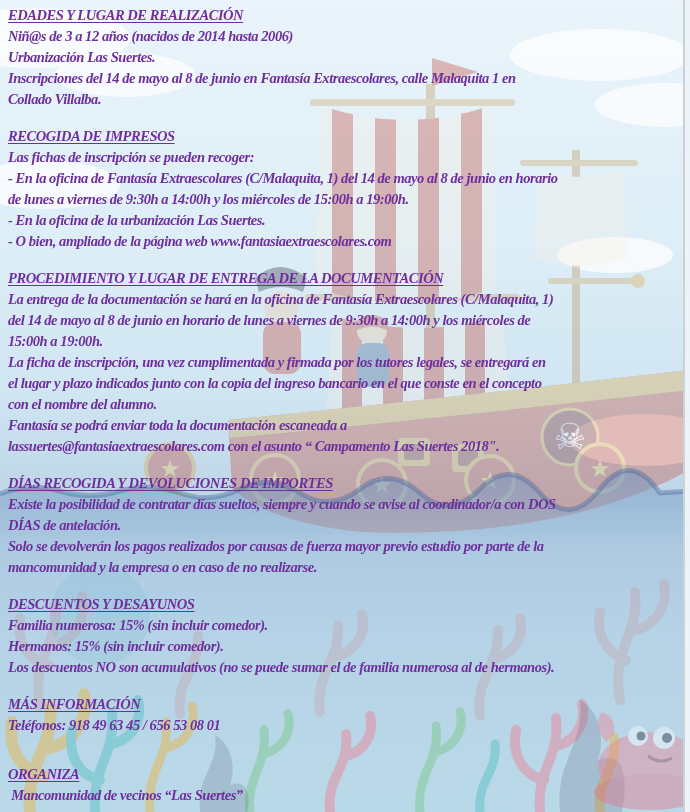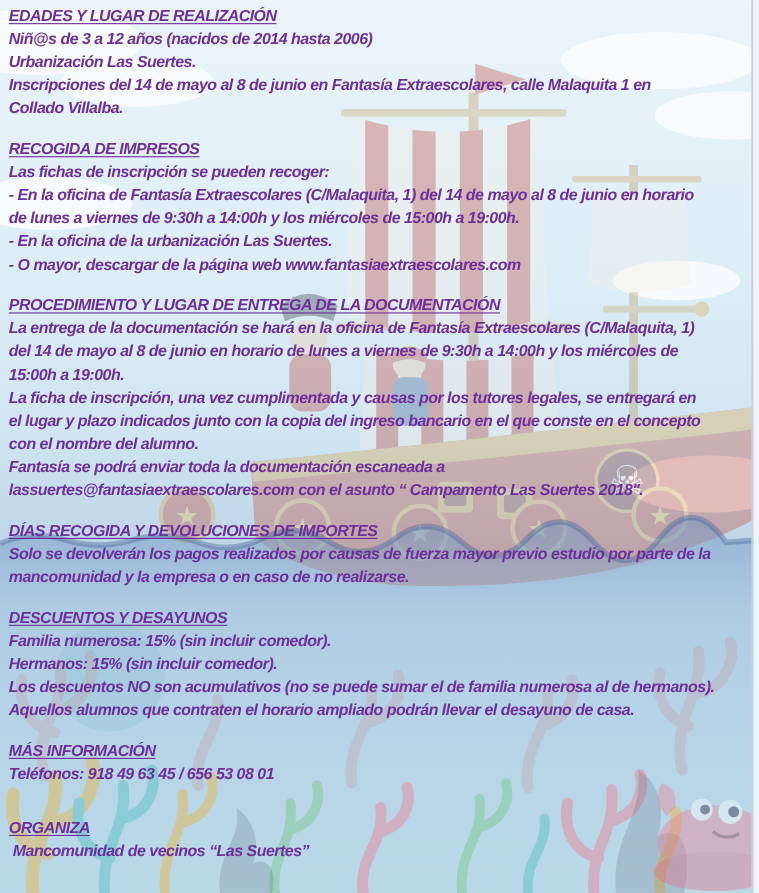--- a/index.html
+++ b/index.html
@@ -12,21 +12,21 @@
     background:linear-gradient(180deg,#eaf4fa 0%,#ddeef7 30%,#d0e6f2 48%,#bcd4e6 62%,#c3dcec 78%,#bfdcea 100%);
   }
   svg.bg{position:absolute;left:0;top:0;}
   .content{
     position:relative;z-index:2;
     padding:5px 0 0 8px;
     color:#6e2f9d;
     font-weight:bold;font-style:italic;
     font-size:14.5px;line-height:21px;letter-spacing:-0.45px;
   }
-  .section{margin-bottom:16px;}
+  .section{margin-bottom:16px;font-family:Liberation Serif, serif;}
   .section--tight{margin-bottom:28px;}
   .section--last{margin-bottom:0;margin-top:20px;}
   .heading{
     text-decoration:underline;
     text-underline-offset:2px;
     white-space:pre;height:21px;
   }
   .line{white-space:pre;height:21px;}
 </style>
 </head>
@@ -194,53 +194,54 @@
         </div>
     </div>
 
     <div class="section">
       <div class="heading">RECOGIDA DE IMPRESOS</div>
       <div>
           <div class="line">Las fichas de inscripción se pueden recoger:</div>
           <div class="line">- En la oficina de Fantasía Extraescolares (C/Malaquita, 1) del 14 de mayo al 8 de junio en horario</div>
           <div class="line">de lunes a viernes de 9:30h a 14:00h y los miércoles de 15:00h a 19:00h.</div>
           <div class="line">- En la oficina de la urbanización Las Suertes.</div>
-          <div class="line">- O mayor, descargar de la página web www.fantasiaextraescolares.com</div>
+          <div class="line">- O bien, ampliado de la página web www.fantasiaextraescolares.com</div>
         </div>
     </div>
 
     <div class="section">
       <div class="heading">PROCEDIMIENTO Y LUGAR DE ENTREGA DE LA DOCUMENTACIÓN</div>
       <div>
           <div class="line">La entrega de la documentación se hará en la oficina de Fantasía Extraescolares (C/Malaquita, 1)</div>
           <div class="line">del 14 de mayo al 8 de junio en horario de lunes a viernes de 9:30h a 14:00h y los miércoles de</div>
           <div class="line">15:00h a 19:00h.</div>
-          <div class="line">La ficha de inscripción, una vez cumplimentada y causas por los tutores legales, se entregará en</div>
+          <div class="line">La ficha de inscripción, una vez cumplimentada y firmada por los tutores legales, se entregará en</div>
           <div class="line">el lugar y plazo indicados junto con la copia del ingreso bancario en el que conste en el concepto</div>
           <div class="line">con el nombre del alumno.</div>
           <div class="line">Fantasía se podrá enviar toda la documentación escaneada a</div>
           <div class="line">lassuertes@fantasiaextraescolares.com con el asunto “ Campamento Las Suertes 2018".</div>
         </div>
     </div>
 
     <div class="section">
       <div class="heading">DÍAS RECOGIDA Y DEVOLUCIONES DE IMPORTES</div>
       <div>
+          <div class="line">Existe la posibilidad de contratar días sueltos, siempre y cuando se avise al coordinador/a con DOS</div>
+          <div class="line">DÍAS de antelación.</div>
           <div class="line">Solo se devolverán los pagos realizados por causas de fuerza mayor previo estudio por parte de la</div>
           <div class="line">mancomunidad y la empresa o en caso de no realizarse.</div>
         </div>
     </div>
 
     <div class="section">
       <div class="heading">DESCUENTOS Y DESAYUNOS</div>
       <div>
           <div class="line">Familia numerosa: 15% (sin incluir comedor).</div>
           <div class="line">Hermanos: 15% (sin incluir comedor).</div>
           <div class="line">Los descuentos NO son acumulativos (no se puede sumar el de familia numerosa al de hermanos).</div>
-          <div class="line">Aquellos alumnos que contraten el horario ampliado podrán llevar el desayuno de casa.</div>
         </div>
     </div>
 
     <div class="section section--tight">
       <div class="heading">MÁS INFORMACIÓN</div>
       <div>
           <div class="line">Teléfonos: 918 49 63 45 / 656 53 08 01</div>
         </div>
     </div>
 

